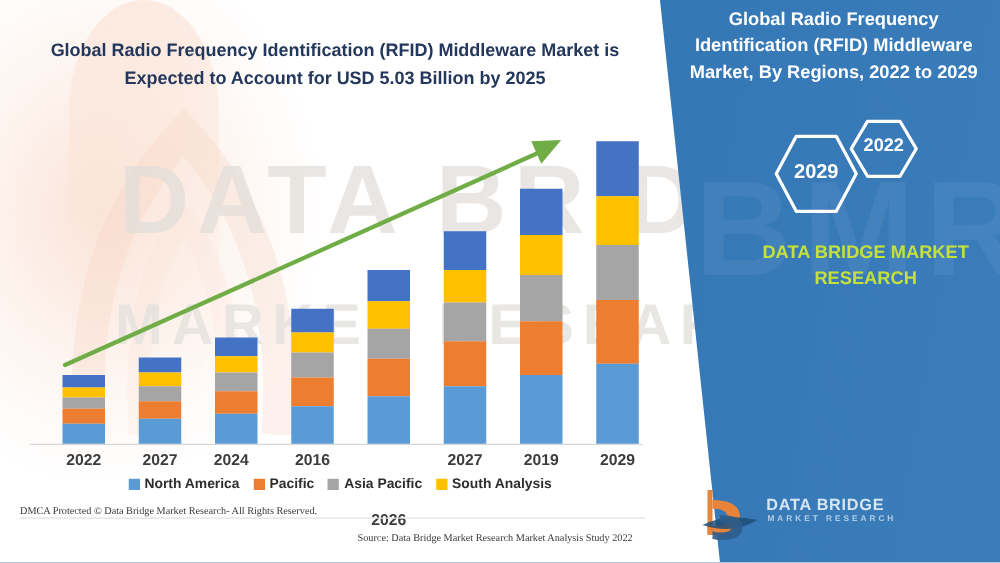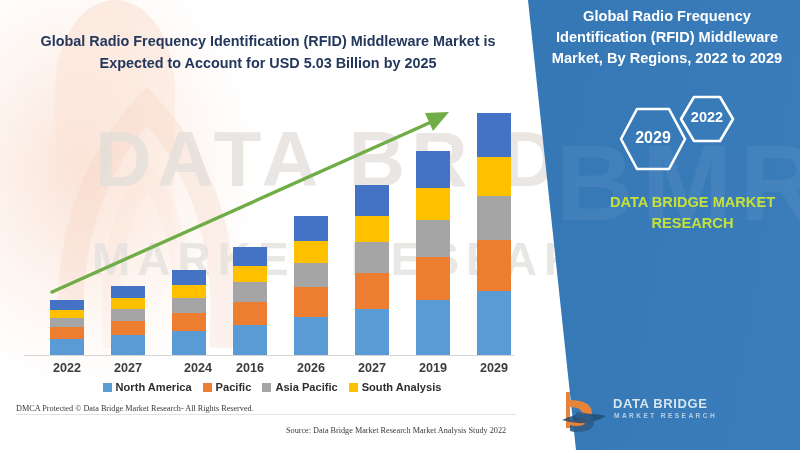--- a/index.html
+++ b/index.html
@@ -238,23 +238,23 @@
           <div class="seg" style="height: 64.0212px; background: rgb(91, 155, 213);"></div>
           <div class="seg" style="height: 51.2169px; background: rgb(237, 125, 49);"></div>
           <div class="seg" style="height: 44.1746px; background: rgb(165, 165, 165);"></div>
           <div class="seg" style="height: 38.4127px; background: rgb(255, 192, 0);"></div>
           <div class="seg" style="height: 44.1746px; background: rgb(68, 114, 196);"></div>
         </div>
       </div>
     <div id="xlabels">
         <div class="xlabel" style="left: 32px;">2022</div>
         <div class="xlabel" style="left: 93px;">2027</div>
-        <div class="xlabel" style="left: 163px;">2024</div>
+        <div class="xlabel" style="left: 150px;">2024</div>
         <div class="xlabel" style="left: 215px;">2016</div>
-        <div class="xlabel" style="left: 276px;">2026</div>
+        <div class="xlabel" style="left: 276px; margin-top: 48px;">2026</div>
         <div class="xlabel" style="left: 337px;">2027</div>
         <div class="xlabel" style="left: 398px;">2019</div>
         <div class="xlabel" style="left: 459px;">2029</div>
       </div>
 
     <svg class="arrow" viewBox="0 0 540 450">
       <line x1="52" y1="292" x2="438" y2="119" stroke="#70AD47" stroke-width="3.4" stroke-linecap="round"></line>
       <polygon points="449,112 425,113 433,131" fill="#70AD47"></polygon>
     </svg>
   </div>

